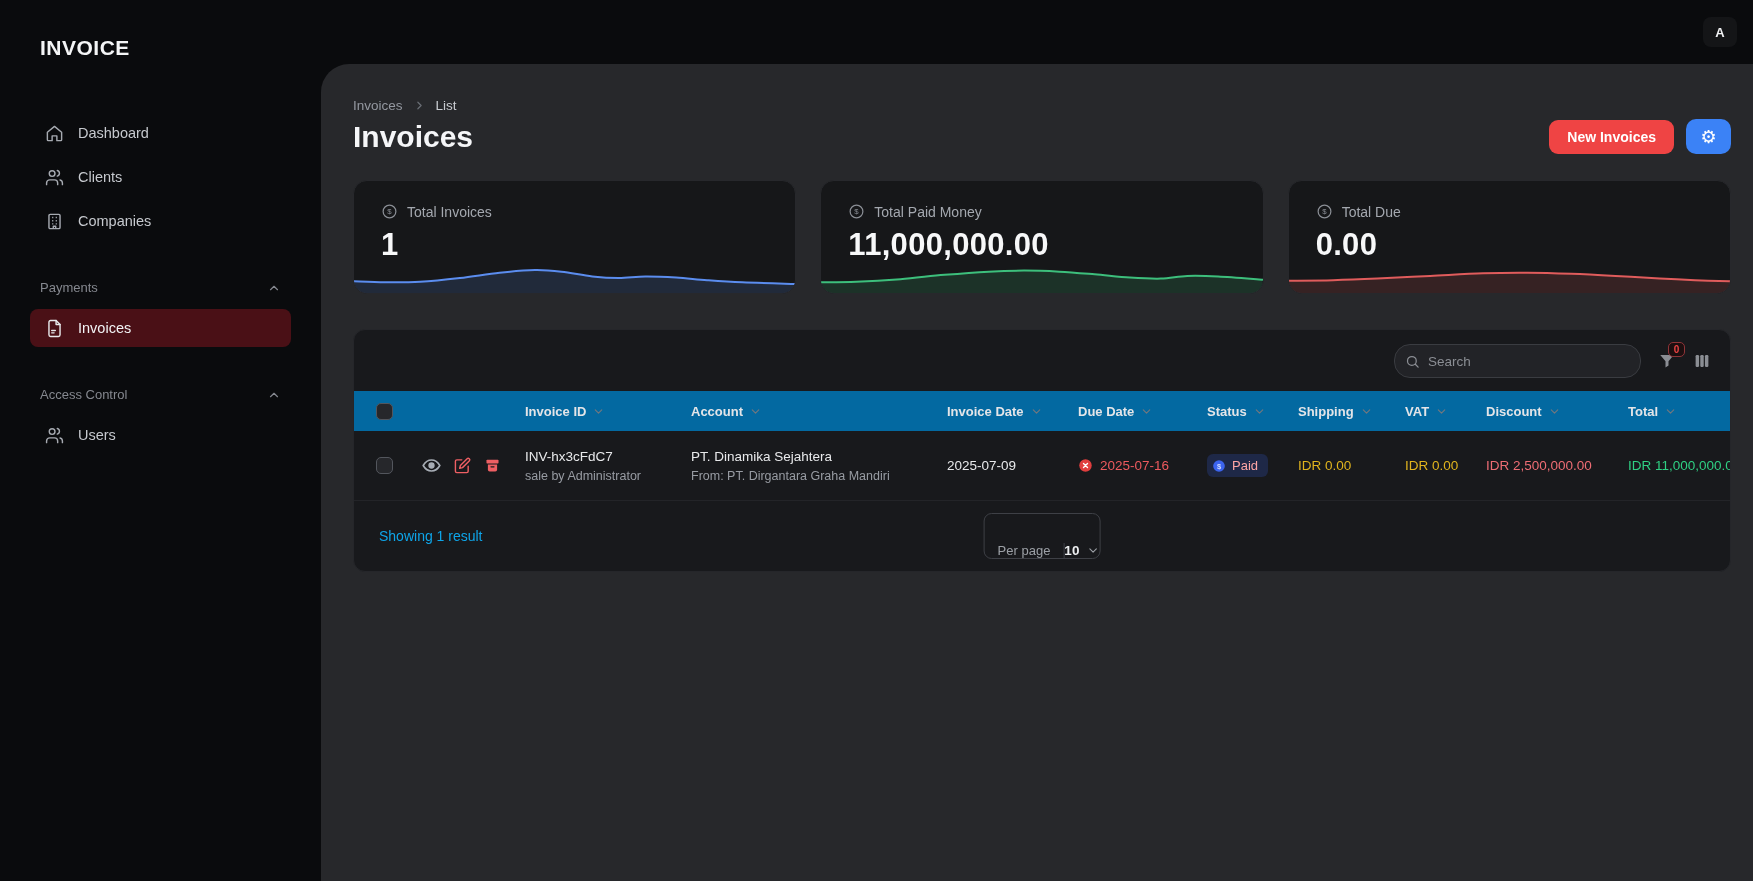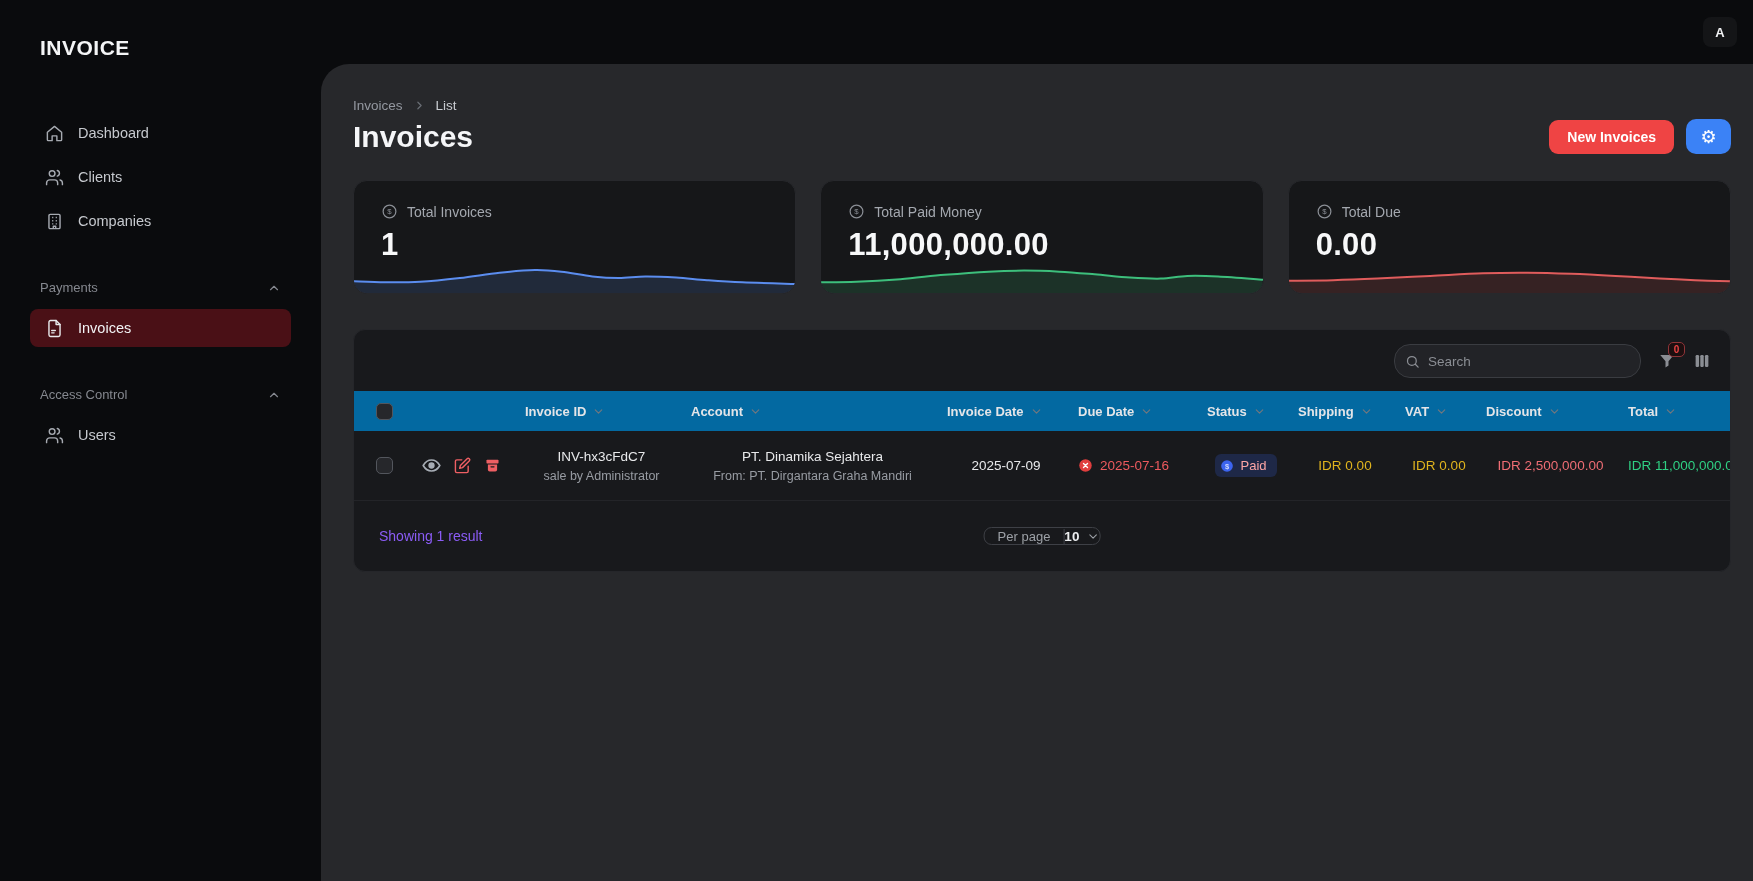--- a/index.html
+++ b/index.html
@@ -53,39 +53,39 @@
   .search-box input { background:transparent; border:none; outline:none; color:#d7d9dd; font-family:inherit; font-size:13.5px; width:100%; }
   .search-box input::placeholder { color:#8b8e94; }
   .filter-wrap { position:relative; display:flex; }
   .icon-btn { color:#8b8e94; cursor:pointer; display:flex; }
   .filter-badge { position:absolute; top:-10px; right:-9px; min-width:17px; height:15px; padding:0 3px; background:#1d0f10; border:1px solid #8f3438; border-radius:5px; color:#ef4444; font-size:10px; font-weight:700; display:flex; align-items:center; justify-content:center; }
 
   .tgrid { display:grid; grid-template-columns:52px 106px 166px 256px 131px 129px 91px 107px 81px 142px 1fr; align-items:center; }
   .thead { background:#0369a1; height:40px; }
   .thead .hcell { display:flex; align-items:center; gap:6px; color:#e4e5e8; font-size:13px; font-weight:700; padding-left:13px; white-space:nowrap; overflow:hidden; cursor:pointer; }
   .thead .hchev { color:#74777e; display:flex; flex:0 0 auto; }
-  .trow { height:70px; border-bottom:1px solid #232428;text-align:center; }
+  .trow { height:70px; border-bottom:1px solid #232428; }
   .cell { padding-left:13px; white-space:nowrap; overflow:hidden; font-size:13.5px; color:#e8e9eb; }
   .cell .sub { font-size:12.5px; color:#989ca3; margin-top:5px; }
   .cb { width:17px; height:17px; border:1.5px solid #53565d; border-radius:5px; background:#26272b; margin-left:22px; cursor:pointer; }
   .actions { display:flex; align-items:center; gap:13px; padding-left:16px; }
   .act { cursor:pointer; display:flex; }
   .act.view { color:#a7adb5; }
   .act.red { color:#ee5f63; }
   .due { display:flex; align-items:center; gap:7px; color:#ee5a5e; font-weight:400; }
   .badge-paid { display:inline-flex; align-items:center; gap:6px; background:#1e2847; border-radius:6px; padding:4px 10px 4px 5px; }
   .badge-paid .bp-text { color:#fca5a5; font-size:13px; font-weight:500; }
   .num { font-weight:500; }
   .c-yellow { color:#e0b41e; }
   .c-red { color:#ee6d74; }
   .c-green { color:#2fd083; }
 
   .tfoot { position:relative; height:70px; }
-  .showing { position:absolute; left:25px; top:50%; transform:translateY(-50%); color:#8b5cf6; font-size:14px; }
-  .perpage { position:absolute; left:50%; top:50%; transform:translate(-50%,-50%); display:flex; align-items:center; border:1px solid #3e4046; border-radius:8px; height:18px; overflow:hidden; cursor:pointer; }
+  .showing { position:absolute; left:25px; top:50%; transform:translateY(-50%); color:#0ea5e9; font-size:14px; }
+  .perpage { position:absolute; left:50%; top:50%; transform:translate(-50%,-50%); display:flex; align-items:flex-end; border:1px solid #3e4046; border-radius:8px; height:46px; overflow:hidden; cursor:pointer; }
   .pp-label { display:flex; align-items:center; padding:0 13px; color:#9ca0a6; font-size:13px; border-right:1px solid #3e4046; }
   .pp-value { display:flex; align-items:center; gap:7px; padding:0 0; color:#eceef0; font-size:13.5px; font-weight:600; }
   .pp-value .chev { color:#9ca0a6; display:flex; }
 </style>
 </head>
 <body>
 
 <div class="app">
 
   <aside class="sidebar">

